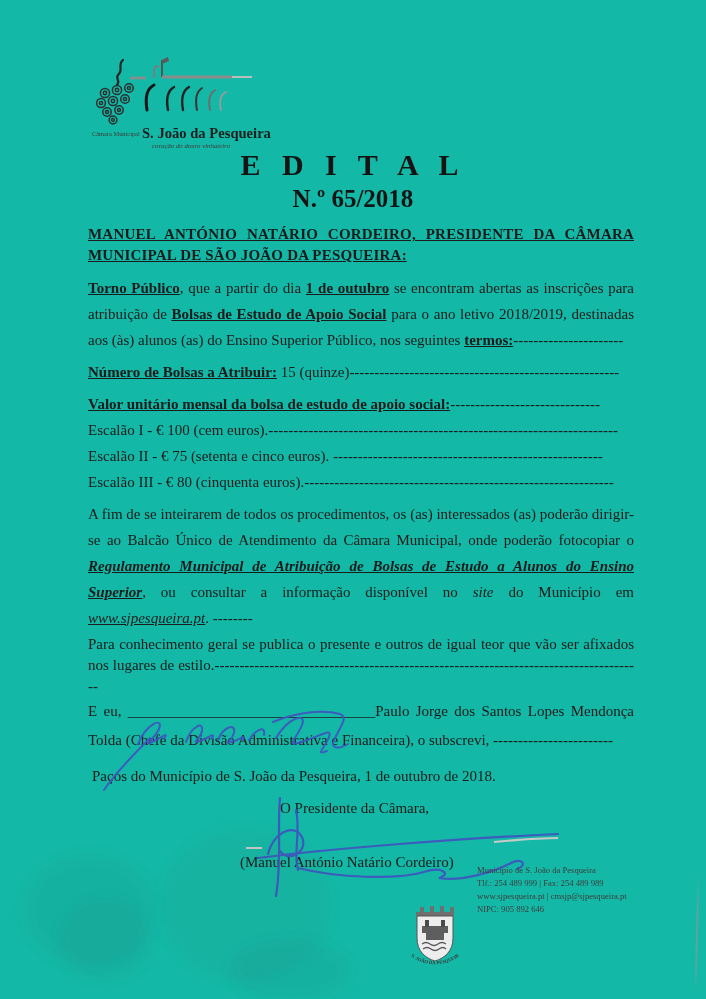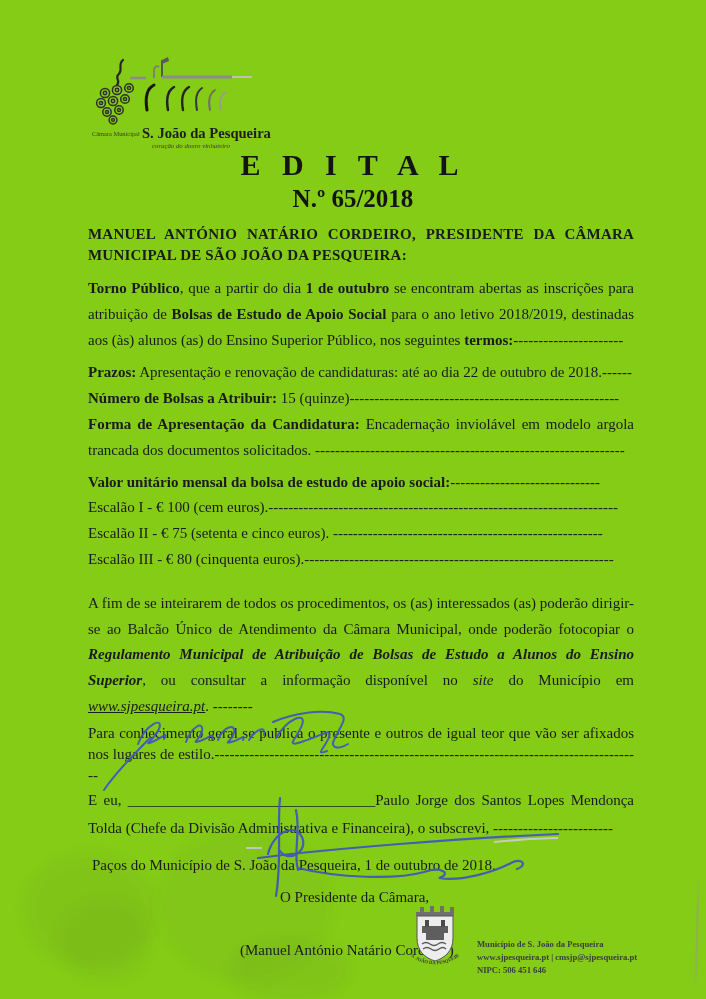--- a/index.html
+++ b/index.html
@@ -1,48 +1,48 @@
 <!DOCTYPE html>
 <html><head>
 <meta charset="utf-8">
 <style>
   html,body{margin:0;padding:0;background:#8a8a8a;}
   .page{
     position:relative; width:706px; height:999px; margin:0 auto;
-    background:#84cc16; overflow:hidden;
+    background:#14b8a6; overflow:hidden;
     font-family:"Liberation Serif", serif; color:#1b1b1b;
   }
   
   .logo-wrap{position:absolute; left:90px; top:56px; width:190px; height:96px;}
   .title-block{position:absolute; top:148px; left:0; right:0; text-align:center;}
   .title-line1{font-size:30px; font-weight:bold; letter-spacing:7px; color:#141414;}
   .title-line2{font-size:25px; font-weight:bold; margin-top:3px; color:#141414;}
   
   .body-flow{position:absolute; left:88px; top:224px; width:546px;}
   .para{font-size:15px; line-height:1.72; text-align:justify; margin:0; color:#1b1b1b;}
-  .para .b{font-weight:bold;}
+  .para .b{font-weight:bold;text-decoration:underline;}
   .para .i{font-style:italic;}
   .para .u{text-decoration:underline;}
   .para[data-name="opening-statement"]{font-weight:bold; line-height:1.4; margin-bottom:10px; letter-spacing:.2px;}
   .para[data-name="torno-publico"]{margin-bottom:7px;}
   .para[data-name="valor-unitario"]{margin-top:6px;}
-  .para[data-name="procedimentos"]{margin-top:18px;}
+  .para[data-name="procedimentos"]{margin-top:7px;}
   .para[data-name="conhecimento-geral"]{margin-top:3px; line-height:1.4;}
   .para[data-name="subscricao"]{line-height:1.9;}
   .para[data-name="local-data"]{margin-top:10px; text-align:left; padding-left:4px;}
   .para[data-name="presidente-title"]{margin-top:6px; text-align:left; margin-left:192px;}
   .para[data-name="presidente-nome"]{margin-top:28px; text-align:left; margin-left:152px;}
   
   .sig{position:absolute; pointer-events:none;}
   .sig-secretary{left:90px; top:700px;}
   .sig-president{left:246px; top:796px;}
   
   .footer-crest{position:absolute; left:404px; top:899px;}
-  .footer-text{position:absolute; left:477px; top:938px; width:222px;
-    font-size:8.6px; font-weight:bold; line-height:1.5; color:#3d3d3d;}
+  .footer-text{position:absolute; left:477px; top:864px; width:222px;
+    font-size:8.6px; font-weight:normal; line-height:1.5; color:#3d3d3d;}
   .footer-text div{white-space:nowrap;}
   
   .bleed{position:absolute; border-radius:50%; filter:blur(7px); background:rgba(60,60,60,0.05); pointer-events:none;}
   .b1{left:25px; top:855px; width:130px; height:110px;}
   .b2{left:160px; top:830px; width:170px; height:150px; background:rgba(60,60,60,0.045);}
   .b3{left:230px; top:940px; width:120px; height:60px;}
   .b4{left:60px; top:900px; width:90px; height:80px;}
   .edge-line{position:absolute; left:696px; top:876px; width:2px; height:116px;
     background:linear-gradient(180deg, rgba(160,160,160,0) 0%, rgba(150,150,150,.55) 30%, rgba(150,150,150,.5) 75%, rgba(160,160,160,0) 100%);
     border-radius:2px; transform:rotate(1.5deg);}
@@ -99,23 +99,21 @@
   </div>
 
   <div class="title-block" data-name="title-block">
     <div class="title-line1" data-name="document-title">E D I T A L</div>
     <div class="title-line2" data-name="document-number">N.º 65/2018</div>
   </div>
 
   <div class="body-flow" data-name="document-body">
       <div class="para" data-name="opening-statement"><span class="b" data-name="text-run">MANUEL ANTÓNIO NATÁRIO CORDEIRO, PRESIDENTE DA CÂMARA MUNICIPAL DE SÃO JOÃO DA PESQUEIRA:</span></div>
       <div class="para" data-name="torno-publico"><span class="b" data-name="text-run">Torno Público</span><span data-name="text-run">, que a partir do dia </span><span class="b" data-name="text-run">1 de outubro</span><span data-name="text-run"> se encontram abertas as inscrições para atribuição de </span><span class="b" data-name="text-run">Bolsas de Estudo de Apoio Social</span><span data-name="text-run"> para o ano letivo 2018/2019, destinadas aos (às) alunos (as) do Ensino Superior Público, nos seguintes </span><span class="b" data-name="text-run">termos:</span><span data-name="text-run">----------------------</span></div>
-      <div class="para" data-name="prazos"><span class="b" data-name="text-run">Prazos:</span><span data-name="text-run"> Apresentação e renovação de candidaturas: até ao dia 22 de outubro de 2018.------</span></div>
       <div class="para" data-name="numero-bolsas"><span class="b" data-name="text-run">Número de Bolsas a Atribuir:</span><span data-name="text-run"> 15 (quinze)------------------------------------------------------</span></div>
-      <div class="para" data-name="forma-apresentacao"><span class="b" data-name="text-run">Forma de Apresentação da Candidatura:</span><span data-name="text-run"> Encadernação inviolável em modelo argola trancada dos documentos solicitados. --------------------------------------------------------------</span></div>
       <div class="para" data-name="valor-unitario"><span class="b" data-name="text-run">Valor unitário mensal da bolsa de estudo de apoio social:</span><span data-name="text-run">------------------------------</span></div>
       <div class="para" data-name="escalao-1"><span data-name="text-run">Escalão I - € 100 (cem euros).----------------------------------------------------------------------</span></div>
       <div class="para" data-name="escalao-2"><span data-name="text-run">Escalão II - € 75 (setenta e cinco euros). ------------------------------------------------------</span></div>
       <div class="para" data-name="escalao-3"><span data-name="text-run">Escalão III - € 80 (cinquenta euros).--------------------------------------------------------------</span></div>
       <div class="para" data-name="procedimentos"><span data-name="text-run">A fim de se inteirarem de todos os procedimentos, os (as) interessados (as) poderão dirigir-se ao Balcão Único de Atendimento da Câmara Municipal, onde poderão fotocopiar o </span><span class="b i" data-name="text-run">Regulamento Municipal de Atribuição de Bolsas de Estudo a Alunos do Ensino Superior</span><span data-name="text-run">, ou consultar a informação disponível no </span><span class="i" data-name="text-run">site</span><span data-name="text-run"> do Município em </span><span class="i u" data-name="website-link">www.sjpesqueira.pt</span><span data-name="text-run">. --------</span></div>
       <div class="para" data-name="conhecimento-geral"><span data-name="text-run">Para conhecimento geral se publica o presente e outros de igual teor que vão ser afixados nos lugares de estilo.--------------------------------------------------------------------------------------</span></div>
       <div class="para" data-name="subscricao"><span data-name="text-run">E eu, </span><span data-name="signature-line">_________________________________</span><span data-name="text-run">Paulo Jorge dos Santos Lopes Mendonça Tolda (Chefe da Divisão Administrativa e Financeira), o subscrevi, ------------------------</span></div>
       <div class="para" data-name="local-data"><span data-name="text-run">Paços do Município de S. João da Pesqueira, 1 de outubro de 2018.</span></div>
       <div class="para" data-name="presidente-title"><span data-name="text-run">O Presidente da Câmara,</span></div>
       <div class="para" data-name="presidente-nome"><span data-name="text-run">(Manuel António Natário Cordeiro)</span></div>
@@ -165,22 +163,23 @@
       <path d="M19,50 q4,-3 8,0 t8,0 t7,0" stroke="#585858" stroke-width="1.4" fill="none"></path>
 
       <text font-size="4.8" fill="#3a3a3a" font-family="Liberation Serif, serif" font-weight="bold">
         <textPath href="#ribbonpath" data-name="crest-ribbon-text">S. JOÃO DA PESQUEIRA</textPath>
       </text>
     </svg>
   </div>
 
   <div class="footer-text" data-name="footer-contact-block">
     <div data-name="footer-org-name">Município de S. João da Pesqueira</div>
+    <div data-name="footer-phone-fax">Tlf.: 254 489 999 | Fax: 254 489 989</div>
     <div data-name="footer-web-email">www.sjpesqueira.pt | cmsjp@sjpesqueira.pt</div>
-    <div data-name="footer-nipc">NIPC: 506 451 646</div>
+    <div data-name="footer-nipc">NIPC: 905 892 646</div>
   </div>
 
   <div class="bleed b1" data-name="scan-bleedthrough-artifact"></div>
   <div class="bleed b2" data-name="scan-bleedthrough-artifact"></div>
   <div class="bleed b3" data-name="scan-bleedthrough-artifact"></div>
   <div class="bleed b4" data-name="scan-bleedthrough-artifact"></div>
   <div class="edge-line" data-name="scan-edge-artifact"></div>
 
 </div>
 

